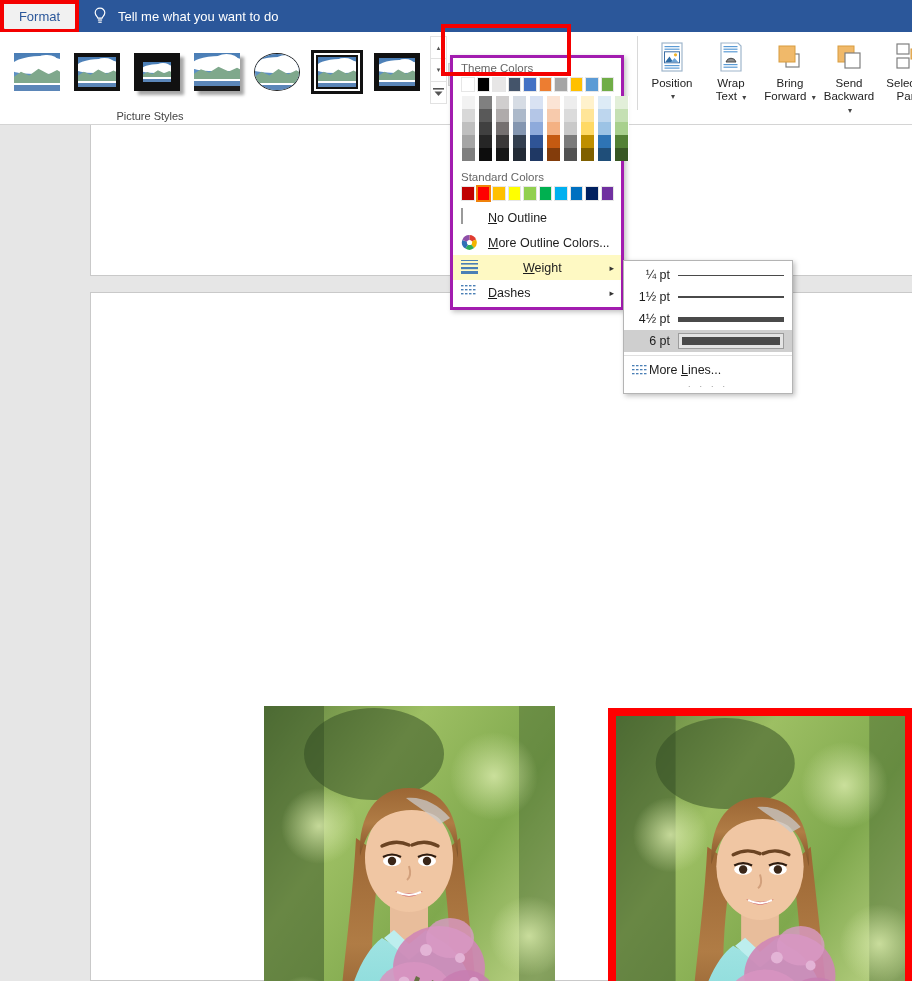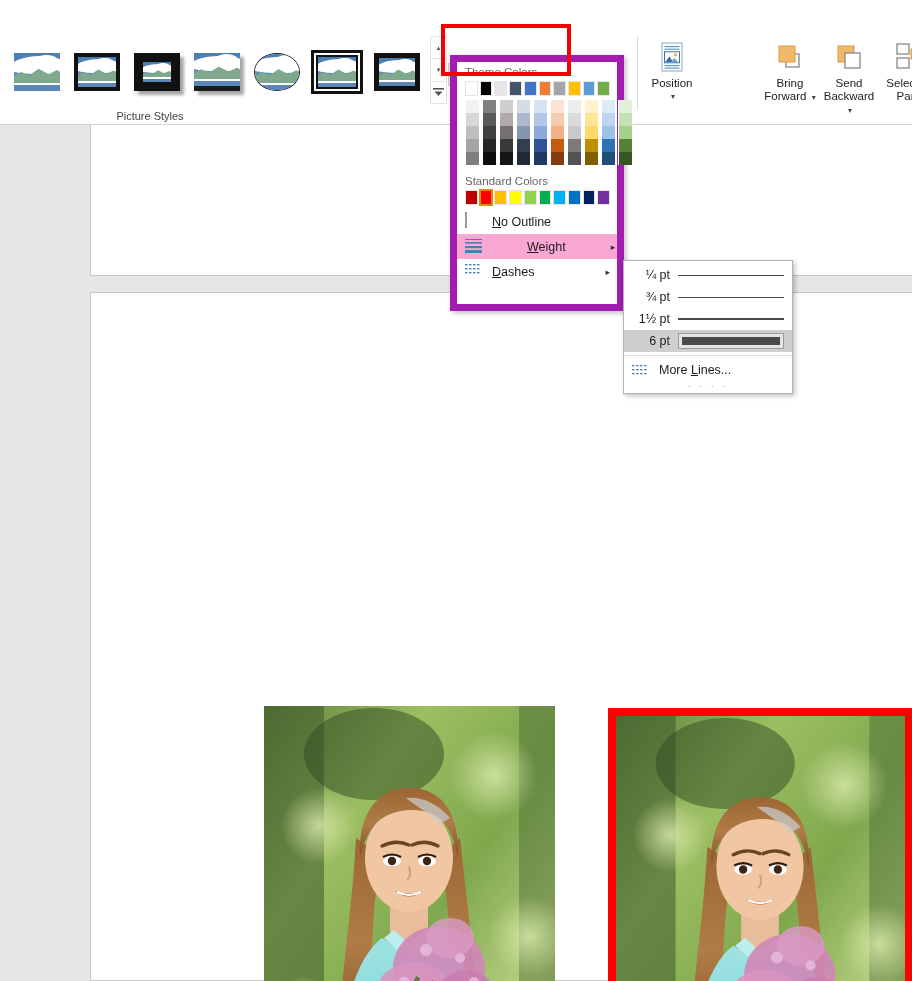--- a/index.html
+++ b/index.html
@@ -133,37 +133,37 @@
   .doc-img {
     position: absolute; overflow: hidden; background: #cfd9c6;
   }
   .img-left  { left: 173px; top: 413px; width: 291px; height: 410px; }
   .img-right-wrap { left: 517px; top: 415px; width: 305px; height: 422px; background: #ff0000; padding: 8px; }
   .img-right { position: absolute; left: 8px; top: 8px; width: 289px; height: 406px; overflow: hidden; }
 
   
   .dropdown {
     position: absolute; left: 450px; top: 55px; width: 174px;
-    background: #ffffff; border: 7px solid #a21caf;
+    background: #ffffff; border: 3px solid #a21caf;
     box-shadow: 2px 2px 5px rgba(0,0,0,0.25); z-index: 50;
-    font-size: 12.5px; color: #1c1c1c; padding-bottom: 20px;
+    font-size: 12.5px; color: #1c1c1c; padding-bottom: 2px;
   }
   .dd-section { font-size: 11.5px; color: #666; padding: 4px 0 3px 8px; }
   .swatch-row { display: flex; gap: 2px; padding: 0 7px 0 8px; }
   .sw { width: 15px; height: 15px; border: 1px solid #e6e6e6; }
   .sw-sel { outline: 2px solid #f0820a; outline-offset: -1px; }
   .shade-grid { display: flex; gap: 2px; padding: 4px 7px 6px 8px; }
   .shade-col { display: flex; flex-direction: column; }
   .shade-col .sw { height: 13px; border: none; border-left: 1px solid #fff; border-right: 1px solid #fff; }
 
   .dd-item {
     display: flex; align-items: center; height: 25px; padding-left: 8px; gap: 10px;
     position: relative;
   }
-  .dd-item.hl { background: #f9a8d4; gap: 45px; }
+  .dd-item.hl { background: #fef9c3; gap: 45px; }
   .dd-ico { width: 17px; height: 17px; flex: none; position: relative; }
   .dd-label { flex: 1; }
   .dd-arrow { font-size: 9px; color: #333; margin-right: 7px; }
   .noout-box { width: 17px; height: 15px; background: #fff; border: 1px solid #9a9a9a; }
 
   
   .submenu {
     position: absolute; left: 623px; top: 260px; width: 170px;
     background: #ffffff; border: 1px solid #b4b4b4;
     box-shadow: 2px 2px 5px rgba(0,0,0,0.25); z-index: 60;
@@ -171,28 +171,44 @@
   }
   .wrow { display: flex; align-items: center; height: 22px; }
   .wrow.hl { background: #cfcfcf; }
   .wlbl { width: 54px; text-align: right; padding-right: 8px; font-size: 12.5px; color: #1c1c1c; }
   .wline-wrap { flex: 1; padding-right: 8px; display: flex; align-items: center; }
   .wline { width: 100%; background: #4a4a4a; }
   .wsel-box { border: 1px solid #9c9c9c; background: #e4e4e4; padding: 3px; width: 100%; }
   .wsel-box .wline { width: 100%; }
   .sub-sep { height: 1px; background: #e0e0e0; margin: 3px 0 2px 0; }
   .sub-grip { text-align: center; color: #9a9a9a; font-size: 9px; letter-spacing: 3px; line-height: 8px; padding-bottom: 3px; }
-  .ml-row { display: flex; align-items: center; height: 24px; padding-left: 8px; gap: 10px; }
+  .ml-row { display: flex; align-items: center; height: 24px; padding-left: 8px; }
   .dash-ico { width: 17px; height: 12px; position: relative; }
 </style>
 </head>
 <body>
 
 <div id="app">
 
+  <div class="titlebar">
+    <div class="tab-format">
+      <span>Format</span>
+    </div>
+    <div class="tab-format-hl"></div>
+    <div class="tellme">
+      <span class="bulb">
+        <svg width="16" height="18" viewBox="0 0 16 18">
+          <path d="M8 1.2c-2.7 0-4.8 2-4.8 4.6 0 1.8 1 2.9 1.8 3.8.5.6.8 1 .9 1.6h4.2c.1-.6.4-1 .9-1.6.8-.9 1.8-2 1.8-3.8C12.8 3.2 10.7 1.2 8 1.2z" fill="none" stroke="#ffffff" stroke-width="1.2"></path>
+          <rect x="5.9" y="12.4" width="4.2" height="1.2" fill="#ffffff"></rect>
+          <rect x="6.3" y="14.6" width="3.4" height="1.2" fill="#ffffff"></rect>
+        </svg>
+      </span>
+      <span>Tell me what you want to do</span>
+    </div>
+  </div>
 
   <div class="ribbon">
 
     <div class="gallery">
       <div class="gal-item gal-refl">
         
       </div>
       <div class="gal-item">
         <div class="gal-box" style="box-shadow:0 0 5px 3px #fff inset;">
           <div class="pic-sky"></div>
@@ -316,20 +332,40 @@
             <rect x="9.5" y="11.8" width="15" height="11" fill="#fff" stroke="#3a6ea5" stroke-width="1"></rect>
             <circle cx="20.5" cy="14.8" r="1.6" fill="#f0b429"></circle>
             <path d="M10.3 22 L14.5 16.5 L18 22 Z" fill="#2e6ca4"></path>
             <path d="M16 22 L19.5 18 L23.2 22 Z" fill="#6ba3d6"></path>
           </svg>
         </span>
         <span class="arr-cap">Position</span>
         <span class="arr-cap caret-sm">▾</span>
       </div>
 
+      <div class="arr-btn" style="left:62px;">
+        <span class="arr-ico">
+          <svg width="34" height="34" viewBox="0 0 34 34">
+            <path d="M7 3 H24 L27 6 V31 H7 Z" fill="#fff" stroke="#9fb6cc" stroke-width="1.2"></path>
+            <g fill="#5b9bd5">
+              <rect x="9.5" y="6" width="14" height="1.2"></rect>
+                <rect x="9.5" y="8.6" width="14" height="1.2"></rect>
+              <rect x="9.5" y="11.2" width="14" height="1.2"></rect>
+              <rect x="9.5" y="24" width="14" height="1.2"></rect>
+                <rect x="9.5" y="26.6" width="14" height="1.2"></rect>
+            </g>
+            <path d="M12 22 A5.2 5.2 0 0 1 22 22 Z" fill="#8f8f8f" stroke="#4a4a4a" stroke-width="1"></path>
+          </svg>
+        </span>
+        <span class="arr-cap">Wrap</span>
+        <span class="arr-cap">
+          <span>Text</span>
+          <span class="caret-sm">▾</span>
+        </span>
+      </div>
 
       <div class="arr-btn" style="left:180px;">
         <span class="arr-ico">
           <svg width="34" height="34" viewBox="0 0 34 34">
             <rect x="6" y="6" width="16" height="16" fill="#f0b96a" stroke="#d89c3f" stroke-width="1"></rect>
             <rect x="13" y="13" width="15" height="15" fill="#fff" stroke="#7f7f7f" stroke-width="1.2"></rect>
           </svg>
         </span>
         <span class="arr-cap">Send</span>
         <span class="arr-cap">
@@ -664,20 +700,33 @@
         <div class="sw" style="background: rgb(0, 176, 240);"></div>
         <div class="sw" style="background: rgb(0, 112, 192);"></div>
         <div class="sw" style="background: rgb(0, 32, 96);"></div>
         <div class="sw" style="background: rgb(112, 48, 160);"></div>
       </div>
 
     <div class="dd-item">
       <span class="dd-ico"><span class="noout-box"></span></span>
       <span class="dd-label"><u>N</u>o Outline</span>
     </div>
+    <div class="dd-item">
+      <span class="dd-ico">
+        <svg width="17" height="17" viewBox="0 0 17 17">
+          <path d="M8.5 8.5 L8.5 1 A7.5 7.5 0 0 1 15.1 5.4 Z" fill="#e03c31"></path>
+          <path d="M8.5 8.5 L15.1 5.4 A7.5 7.5 0 0 1 13.1 14.1 Z" fill="#f3b300"></path>
+          <path d="M8.5 8.5 L13.1 14.1 A7.5 7.5 0 0 1 4.4 14.6 Z" fill="#2eab5a"></path>
+          <path d="M8.5 8.5 L4.4 14.6 A7.5 7.5 0 0 1 1.3 5.9 Z" fill="#2f6fb5"></path>
+          <path d="M8.5 8.5 L1.3 5.9 A7.5 7.5 0 0 1 8.5 1 Z" fill="#8e4fa8"></path>
+          <circle cx="8.5" cy="8.5" r="2.6" fill="#ffffff"></circle>
+        </svg>
+      </span>
+      <span class="dd-label"><u>M</u>ore Outline Colors...</span>
+    </div>
     <div class="dd-item hl">
       <span class="dd-ico">
         <svg width="17" height="15" viewBox="0 0 17 15">
           <rect x="0" y="1" width="17" height="1" fill="#4a7fb5"></rect>
           <rect x="0" y="4" width="17" height="1.6" fill="#4a7fb5"></rect>
           <rect x="0" y="8" width="17" height="2.2" fill="#4a7fb5"></rect>
           <rect x="0" y="12" width="17" height="3" fill="#4a7fb5"></rect>
         </svg>
       </span>
       <span class="dd-label"><u>W</u>eight</span>
@@ -709,29 +758,29 @@
 
   <div class="submenu">
     <div>
         <div class="wrow">
           <div class="wlbl">¼ pt</div>
           <div class="wline-wrap">
             <div class="wline" style="height: 1px;"></div>
           </div>
         </div>
         <div class="wrow">
-          <div class="wlbl">¾ pt</div>
-          <div class="wline-wrap">
-            <div class="wline" style="height: 1px;"></div>
-          </div>
-        </div>
-        <div class="wrow">
           <div class="wlbl">1½ pt</div>
           <div class="wline-wrap">
             <div class="wline" style="height: 2px;"></div>
+          </div>
+        </div>
+        <div class="wrow">
+          <div class="wlbl">4½ pt</div>
+          <div class="wline-wrap">
+            <div class="wline" style="height: 5px;"></div>
           </div>
         </div>
         <div class="wrow hl">
           <div class="wlbl">6 pt</div>
           <div class="wline-wrap">
             <div class="wsel-box">
               <div class="wline" style="height: 8px;"></div>
             </div>
           </div>
         </div>

